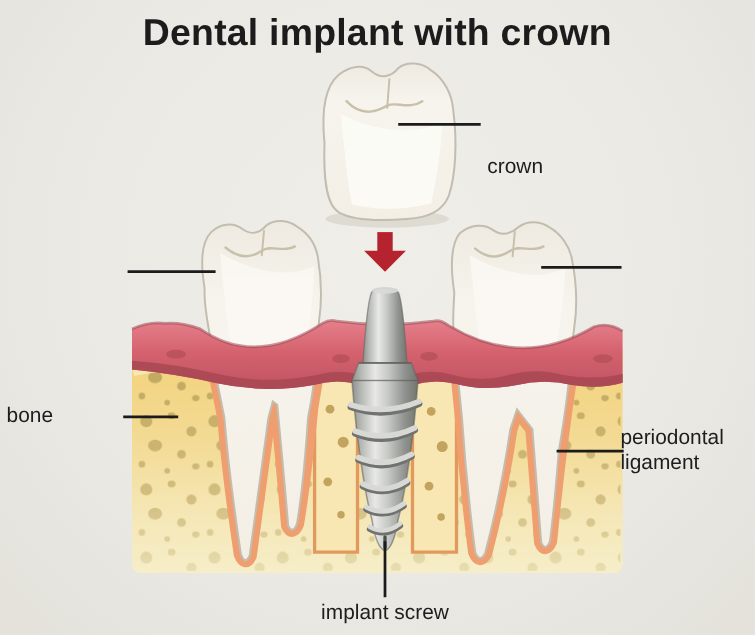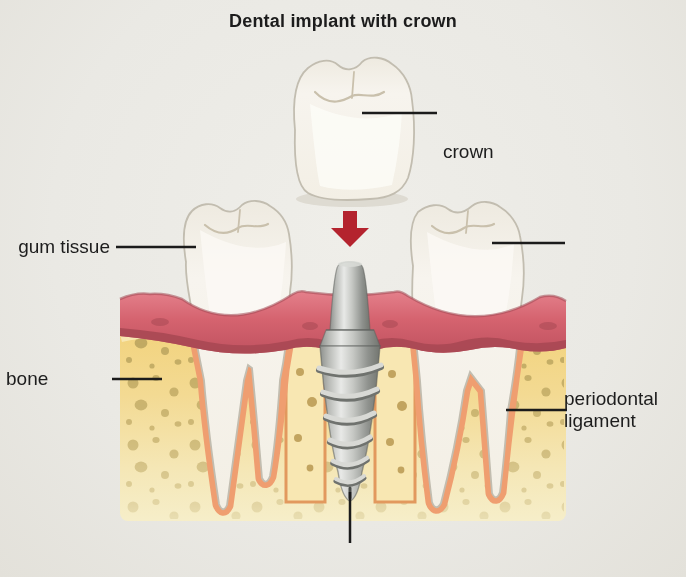--- a/index.html
+++ b/index.html
@@ -10,21 +10,21 @@
   .stage{
     position:relative;
     width:686px;height:577px;
     background:radial-gradient(ellipse at 50% 40%, #efeee9 0%, #eae9e4 60%, #e3e1da 100%);
     overflow:hidden;
   }
   .stage svg{position:absolute;left:0;top:0;}
   .page-title{
     position:absolute;left:0;top:11px;width:100%;
     text-align:center;
-    font-size:18px;font-weight:700;color:#1c1c1c;
+    font-size:34px;font-weight:700;color:#1c1c1c;
     letter-spacing:0.2px;
   }
   .diagram-label{
     position:absolute;
     font-size:19px;color:#1d1d1d;line-height:1.15;
   }
   .lbl-crown{left:443px;top:101px;margin-top:40px;}
   .lbl-gum{left:6px;top:236px;width:104px;text-align:right;}
   .lbl-healthy{left:572px;top:220px;width:78px;}
   .lbl-bone{left:6px;top:368px;width:100px;text-align:left;}
@@ -203,16 +203,16 @@
     <line x1="116" y1="247" x2="196" y2="247"></line>
     <line x1="492" y1="243" x2="565" y2="243"></line>
     <line x1="112" y1="379" x2="162" y2="379"></line>
     <line x1="506" y1="410" x2="567" y2="410"></line>
     <line x1="350" y1="492" x2="350" y2="543"></line>
   </g>
 </svg>
 
   <div class="page-title">Dental implant with crown</div>
   <div class="diagram-label lbl-crown">crown</div>
-  <div class="diagram-label lbl-gum">gum tissue</div>
   <div class="diagram-label lbl-bone">bone</div>
   <div class="diagram-label lbl-perio">periodontal ligament</div>
+  <div class="diagram-label lbl-implant">implant screw</div>
 </div>
 
 </body></html>

